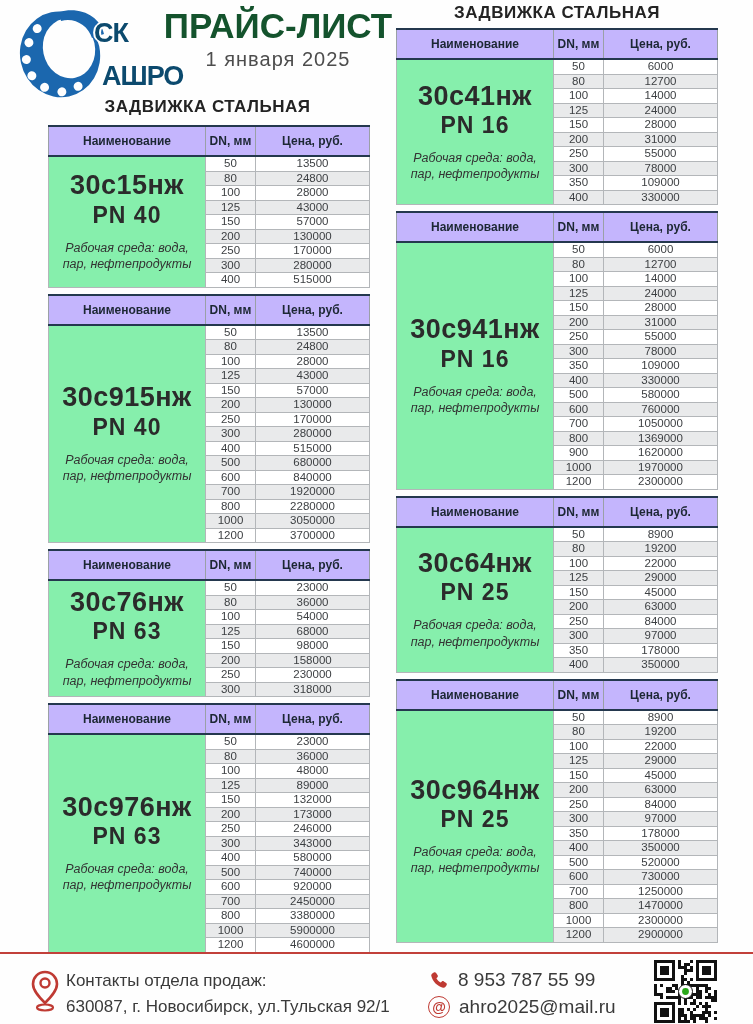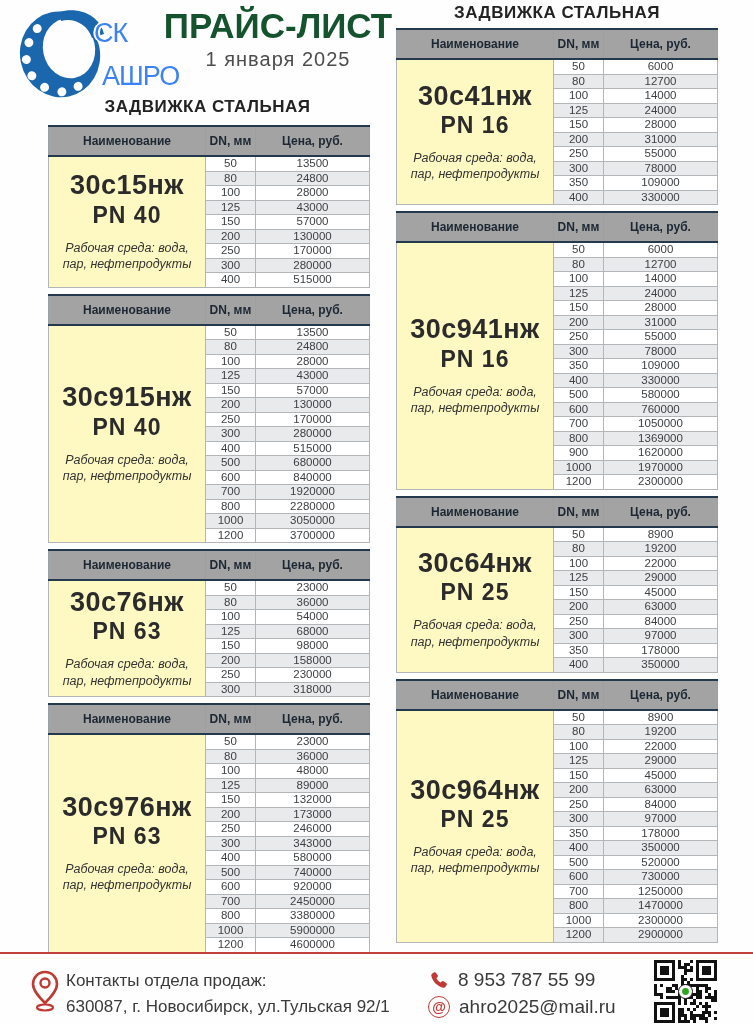--- a/index.html
+++ b/index.html
@@ -5,53 +5,53 @@
   html,body{margin:0;padding:0;background:#ffffff;}
   .page{
     position:relative;width:753px;height:1024px;overflow:hidden;
     background:#fefefe;font-family:"Liberation Sans",sans-serif;color:#2e2e2e;
   }
   
   .logo{position:absolute;left:14px;top:4px;width:160px;height:95px;}
   .logo svg{position:absolute;left:0;top:0;}
   .logo-text{position:absolute;left:80px;top:16px;line-height:1;}
   .logo-line{
-    font-weight:normal;font-size:27px;color:#3b82f6;letter-spacing:-1px;
+    font-weight:bold;font-size:27px;color:#0c4a6e;letter-spacing:-1px;
     text-shadow:-2px 0 #fff,2px 0 #fff,0 -2px #fff,0 2px #fff;
   }
   .logo-line.second{margin-top:16px;margin-left:8px;}
   .title-block{position:absolute;left:158px;top:6px;width:240px;text-align:center;}
   .page-title{font-size:35px;font-weight:bold;color:#14532d;letter-spacing:0px;}
   .page-date{font-size:20px;color:#4d4d4d;margin-top:2px;letter-spacing:1px;}
   .section-heading{
     font-size:17px;font-weight:bold;color:#232323;text-align:center;letter-spacing:0.5px;
   }
   .right-heading{position:absolute;left:396px;top:3px;width:322px;}
   
   .col{position:absolute;}
   .col-left{left:48px;top:97px;width:319px;}
   .col-right{left:396px;top:28px;width:322px;}
   .col-left .section-heading{margin-bottom:8px;}
   .price-table{
     border-collapse:collapse;table-layout:fixed;width:100%;
     margin-bottom:6px;font-size:11.5px;
   }
   .price-table th{
-    height:28px;background:#a3a3a3;color:#1c2733;font-size:12px;font-weight:bold;
+    height:28px;background:#c4b5fd;color:#1c2733;font-size:12px;font-weight:bold;
     border-top:2.5px solid #24384e;border-bottom:2.5px solid #24384e;
     border-left:1px solid #9aa0a6;border-right:1px solid #9aa0a6;
     padding:0;text-align:center;
   }
   .price-table td{
     height:13.5px;padding:0;text-align:center;color:#3c3f42;
     border:1px solid #b3b6b9;line-height:1;
   }
   .price-table tr.even td.data-cell{background:#e9eaeb;}
   .price-table tr.odd td.data-cell{background:#ffffff;}
-  td.name-cell{background:#fef9c3;vertical-align:middle;}
+  td.name-cell{background:#86efac;vertical-align:middle;}
   .name-inner{display:flex;flex-direction:column;align-items:center;justify-content:center;padding:4px 6px;}
   .prod-name{font-size:27px;font-weight:bold;color:#2b2b2b;letter-spacing:0.5px;line-height:1.05;}
   .prod-pn{font-size:23px;font-weight:bold;color:#2b2b2b;margin-top:4px;letter-spacing:1px;}
   .prod-medium{font-style:italic;font-size:12.5px;color:#333;margin-top:13px;line-height:1.3;max-width:170px;}
   
   .footer-rule{position:absolute;left:0;top:952px;width:753px;height:2px;background:#c2403a;}
   .footer{position:absolute;left:0;top:960px;width:632px;height:64px;}
   .pin-icon{position:absolute;left:30px;top:10px;}
   .contacts{position:absolute;left:66px;top:8px;font-size:17px;color:#3a3a3a;line-height:1.55;}
   .phone-row,.email-row{position:absolute;left:428px;display:flex;align-items:center;gap:9px;

